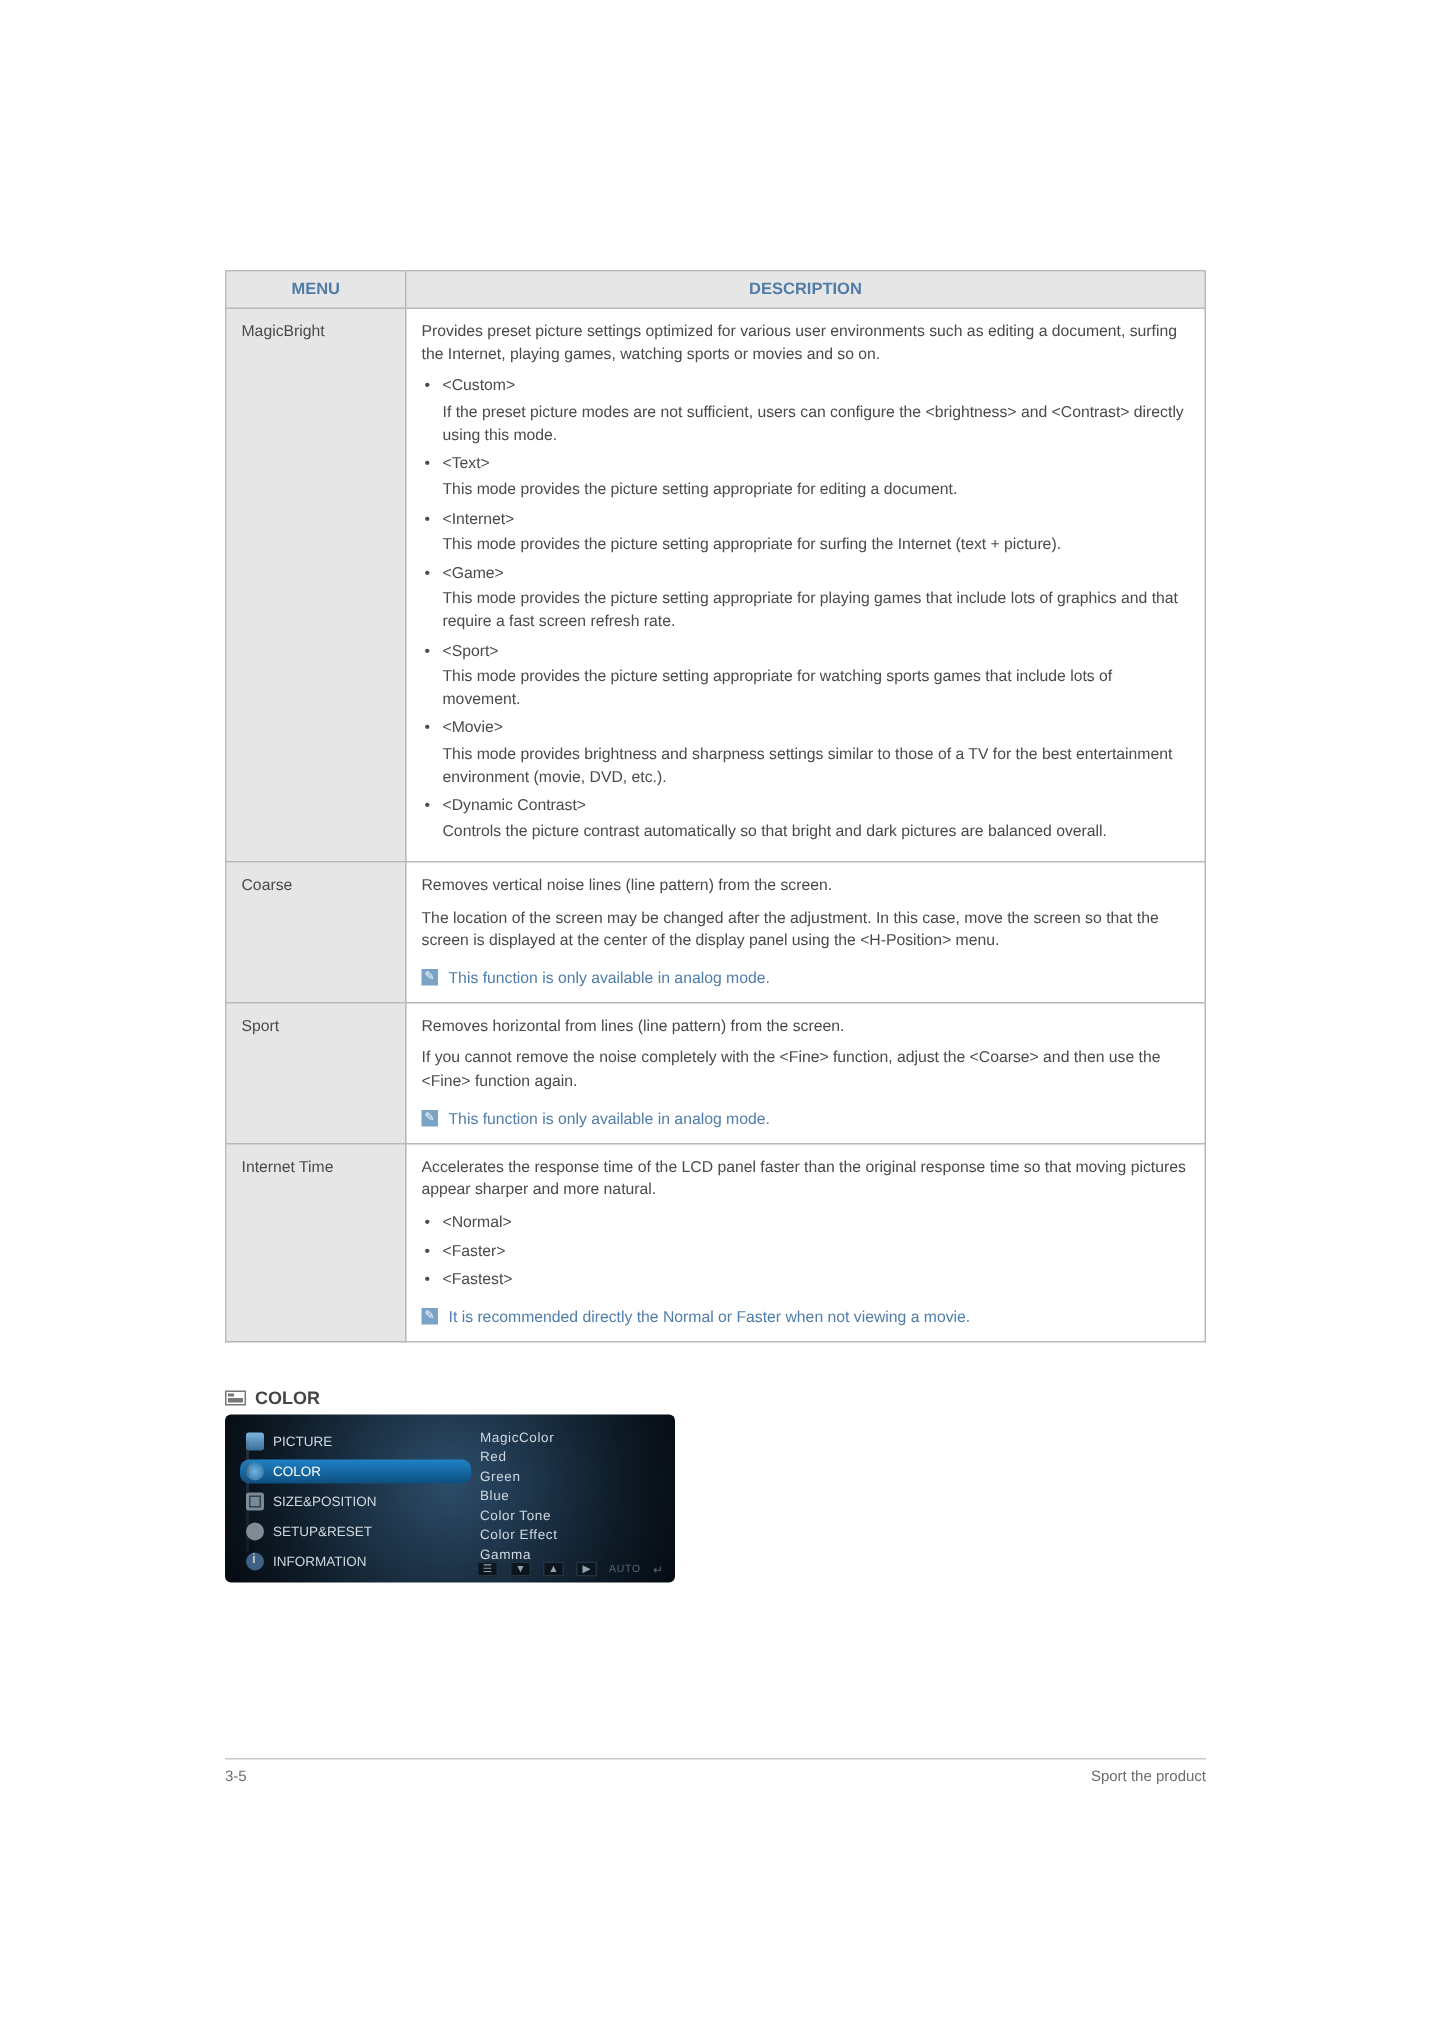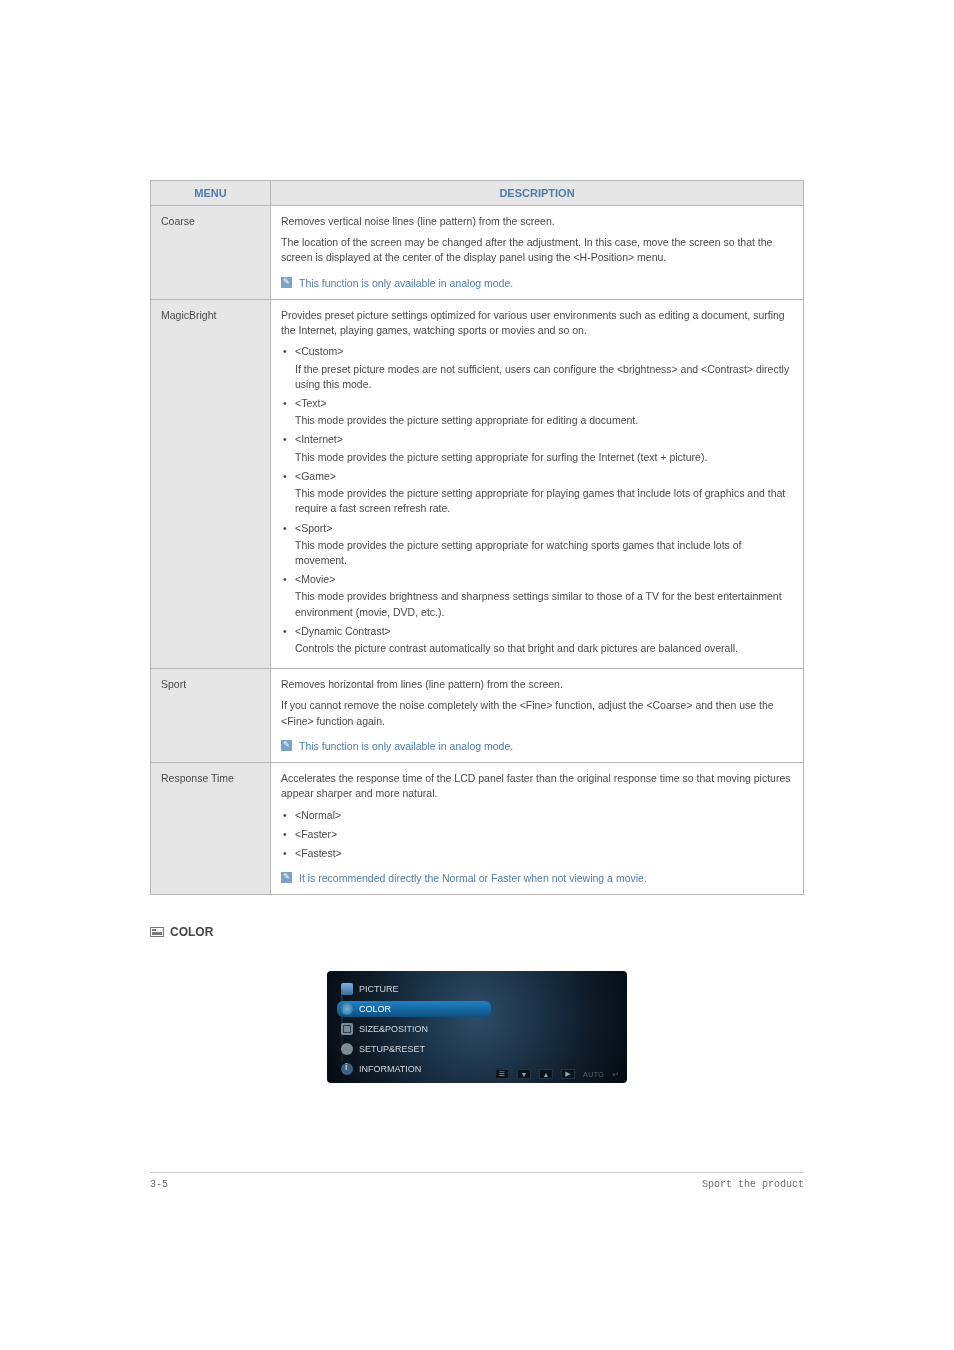--- a/index.html
+++ b/index.html
@@ -113,22 +113,21 @@
   .sect-icon::after {
     content: "";
     position: absolute;
     left: 1px; top: 4px;
     width: 10px; height: 3px;
     background: #777;
   }
   
   .osd-wrap {
     display: flex;
-    justify-content: center;
-    margin-top: 32px;
+    margin-top: 4px;
   }
   .osd {
     width: 300px;
     background: radial-gradient(circle at 50% 40%, #2d4d6a 0%, #0e1b27 70%, #050a10 100%);
     border-radius: 4px;
     padding: 10px 10px 6px 10px;
     display: flex;
     position: relative;
     color: #cfd8df;
     font-size: 9px;
@@ -206,95 +205,94 @@
     position: absolute;
     bottom: 160px;
     left: 150px;
     right: 150px;
     border-top: 1px solid #c9c9c9;
     padding-top: 6px;
     font-size: 10px;
     color: #6d6d6d;
     display: flex;
     justify-content: space-between;
-    font-family: Liberation Mono, monospace;
   }
 </style>
 </head>
 <body>
 
 <div class="page">
   <table class="menu">
     <thead>
       <tr>
         <th>MENU</th>
         <th>DESCRIPTION</th>
       </tr>
     </thead>
     <tbody>
+      <tr>
+        <td class="menucol">MagicBright</td>
+        <td>
+          <div>Provides preset picture settings optimized for various user environments such as editing a document, surfing the Internet, playing games, watching sports or movies and so on.</div>
+          <ul class="bullets">
+            <li>
+              <div>&lt;Custom&gt;</div>
+              <div class="subdesc">If the preset picture modes are not sufficient, users can configure the &lt;brightness&gt; and &lt;Contrast&gt; directly using this mode.</div>
+            </li>
+            <li>
+              <div>&lt;Text&gt;</div>
+              <div class="subdesc">This mode provides the picture setting appropriate for editing a document.</div>
+            </li>
+            <li>
+              <div>&lt;Internet&gt;</div>
+              <div class="subdesc">This mode provides the picture setting appropriate for surfing the Internet (text + picture).</div>
+            </li>
+            <li>
+              <div>&lt;Game&gt;</div>
+              <div class="subdesc">This mode provides the picture setting appropriate for playing games that include lots of graphics and that require a fast screen refresh rate.</div>
+            </li>
+            <li>
+              <div>&lt;Sport&gt;</div>
+              <div class="subdesc">This mode provides the picture setting appropriate for watching sports games that include lots of movement.</div>
+            </li>
+            <li>
+              <div>&lt;Movie&gt;</div>
+              <div class="subdesc">This mode provides brightness and sharpness settings similar to those of a TV for the best entertainment environment (movie, DVD, etc.).</div>
+            </li>
+            <li>
+              <div>&lt;Dynamic Contrast&gt;</div>
+              <div class="subdesc">Controls the picture contrast automatically so that bright and dark pictures are balanced overall.</div>
+            </li>
+          </ul>
+        </td>
+      </tr>
       <tr>
         <td class="menucol">Coarse</td>
         <td>
           <div>Removes vertical noise lines (line pattern) from the screen.</div>
           <div class="para">The location of the screen may be changed after the adjustment. In this case, move the screen so that the screen is displayed at the center of the display panel using the &lt;H-Position&gt; menu.</div>
           <div class="note">
             <span class="note-icon"></span>
             <span>This function is only available in analog mode.</span>
           </div>
         </td>
       </tr>
       <tr>
-        <td class="menucol">MagicBright</td>
-        <td>
-          <div>Provides preset picture settings optimized for various user environments such as editing a document, surfing the Internet, playing games, watching sports or movies and so on.</div>
-          <ul class="bullets">
-            <li>
-              <div>&lt;Custom&gt;</div>
-              <div class="subdesc">If the preset picture modes are not sufficient, users can configure the &lt;brightness&gt; and &lt;Contrast&gt; directly using this mode.</div>
-            </li>
-            <li>
-              <div>&lt;Text&gt;</div>
-              <div class="subdesc">This mode provides the picture setting appropriate for editing a document.</div>
-            </li>
-            <li>
-              <div>&lt;Internet&gt;</div>
-              <div class="subdesc">This mode provides the picture setting appropriate for surfing the Internet (text + picture).</div>
-            </li>
-            <li>
-              <div>&lt;Game&gt;</div>
-              <div class="subdesc">This mode provides the picture setting appropriate for playing games that include lots of graphics and that require a fast screen refresh rate.</div>
-            </li>
-            <li>
-              <div>&lt;Sport&gt;</div>
-              <div class="subdesc">This mode provides the picture setting appropriate for watching sports games that include lots of movement.</div>
-            </li>
-            <li>
-              <div>&lt;Movie&gt;</div>
-              <div class="subdesc">This mode provides brightness and sharpness settings similar to those of a TV for the best entertainment environment (movie, DVD, etc.).</div>
-            </li>
-            <li>
-              <div>&lt;Dynamic Contrast&gt;</div>
-              <div class="subdesc">Controls the picture contrast automatically so that bright and dark pictures are balanced overall.</div>
-            </li>
-          </ul>
-        </td>
-      </tr>
-      <tr>
         <td class="menucol">Sport</td>
         <td>
           <div>Removes horizontal from lines (line pattern) from the screen.</div>
           <div class="para">If you cannot remove the noise completely with the &lt;Fine&gt; function, adjust the &lt;Coarse&gt; and then use the &lt;Fine&gt; function again.</div>
           <div class="note">
             <span class="note-icon"></span>
             <span>This function is only available in analog mode.</span>
           </div>
         </td>
       </tr>
       <tr>
-        <td class="menucol">Response Time</td>
+        <td class="menucol">Internet Time</td>
         <td>
           <div>Accelerates the response time of the LCD panel faster than the original response time so that moving pictures appear sharper and more natural.</div>
           <ul class="bullets">
             <li>&lt;Normal&gt;</li>
             <li>&lt;Faster&gt;</li>
             <li>&lt;Fastest&gt;</li>
           </ul>
           <div class="note">
             <span class="note-icon"></span>
             <span>It is recommended directly the Normal or Faster when not viewing a movie.</span>
@@ -327,20 +325,29 @@
         </div>
         <div class="osd-item">
           <span class="osd-ic setup"></span>
           <span>SETUP&amp;RESET</span>
         </div>
         <div class="osd-item">
           <span class="osd-ic info"></span>
           <span>INFORMATION</span>
         </div>
       </div>
+      <div class="osd-right">
+        <div>MagicColor</div>
+        <div>Red</div>
+        <div>Green</div>
+        <div>Blue</div>
+        <div>Color Tone</div>
+        <div>Color Effect</div>
+        <div>Gamma</div>
+      </div>
       <div class="osd-bottom">
         <span class="osd-btn">☰</span>
         <span class="osd-btn">▼</span>
         <span class="osd-btn">▲</span>
         <span class="osd-btn">▶</span>
         <span class="osd-auto">AUTO</span>
         <span class="osd-retsym">↵</span>
       </div>
     </div>
   </div>

